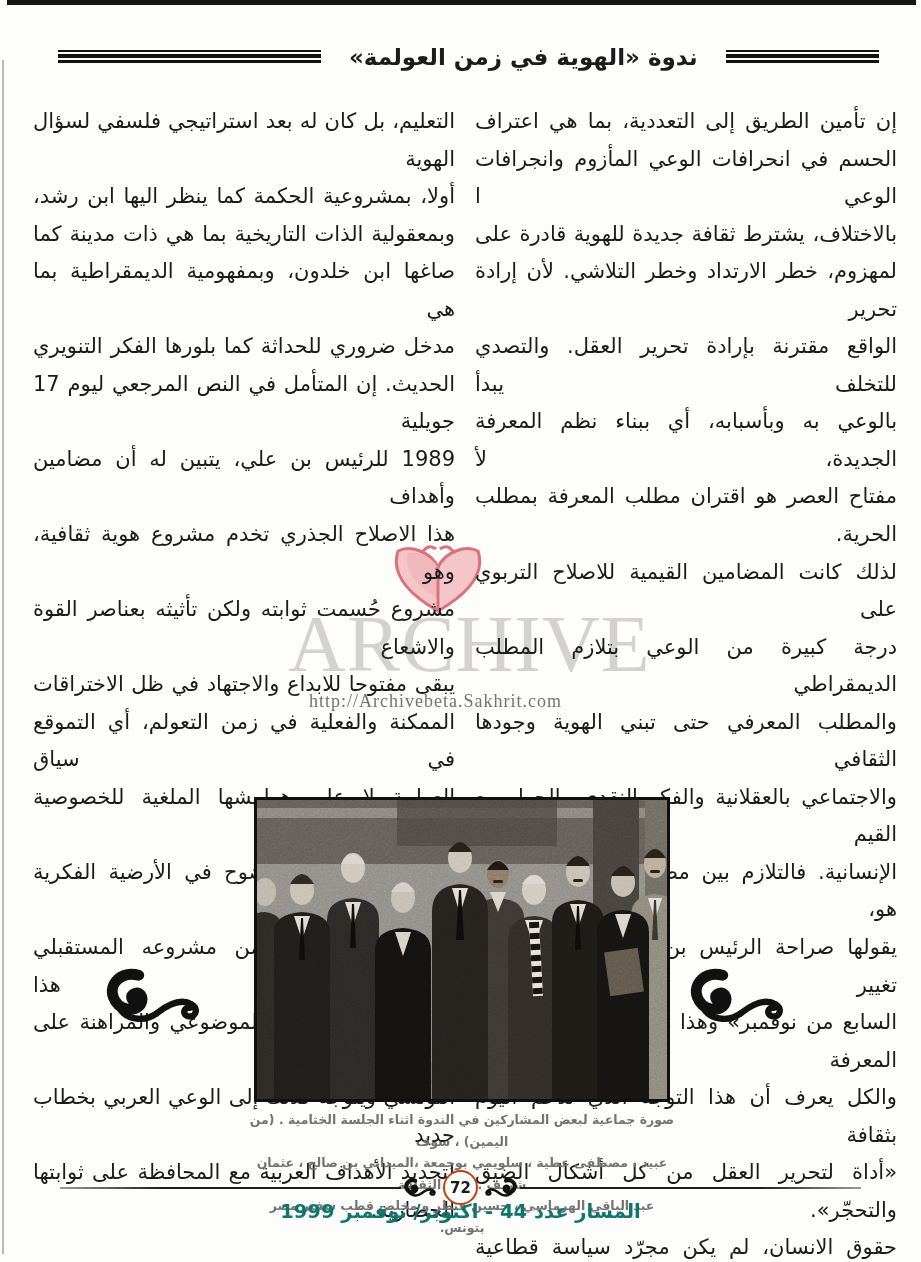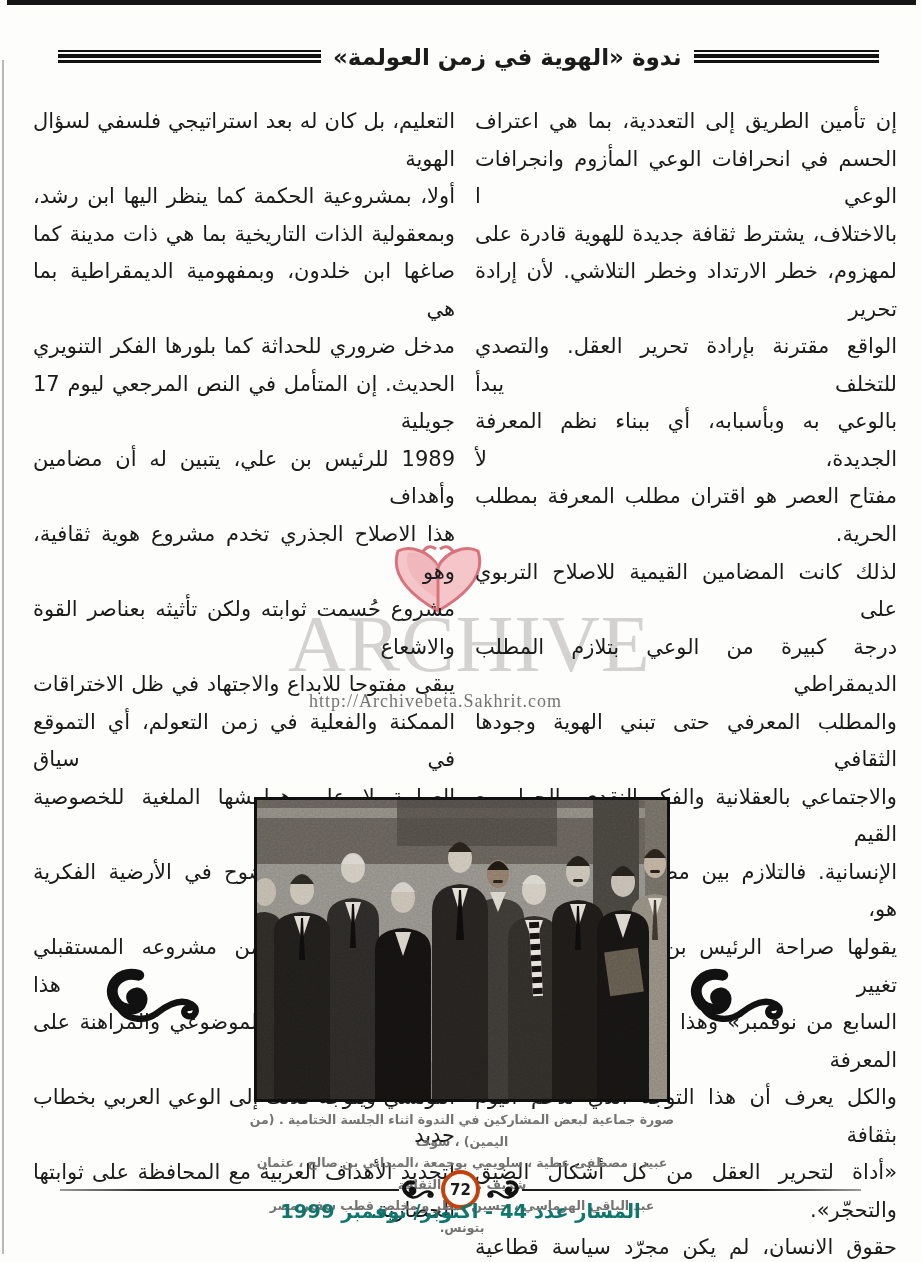--- a/index.html
+++ b/index.html
@@ -2,21 +2,21 @@
 <html lang="ar"><head>
 <meta charset="utf-8">
 <style>
   html,body{margin:0;padding:0;background:#ffffff;}
   .page{position:relative;width:921px;height:1262px;background:#fdfdfc;overflow:hidden;
         font-family:"DejaVu Sans",sans-serif;color:#1b1b1b;}
   .top-edge{position:absolute;top:0;left:7px;right:5px;height:5px;background:#161616;}
   .left-edge{position:absolute;top:60px;bottom:8px;left:2px;width:2px;background:#b9b9b9;}
 
   
-  .hdr{position:absolute;top:40px;left:58px;right:42px;display:flex;align-items:flex-end;}
+  .hdr{position:absolute;top:40px;left:58px;right:42px;display:flex;align-items:flex-end;gap:16px;}
   .hdr-rule{height:13px;margin-bottom:5px;
     background:linear-gradient(#121212 0 2px,transparent 2px 4.5px,#121212 4.5px 8px,transparent 8px 10.5px,#121212 10.5px 13px);}
   .hdr-rule.l{width:263px;}
   .hdr-rule.r{flex:1;}
   .hdr h1{margin:0 12px;font-size:23px;font-weight:bold;white-space:nowrap;direction:rtl;line-height:1.2;transform:translateY(4px);}
 
   
   .columns{position:absolute;top:103px;left:33px;right:24px;display:flex;gap:20px;direction:rtl;z-index:2;}
   .col{width:422px;}
   .col-line{direction:rtl;text-align:justify;text-align-last:justify;font-size:21px;line-height:37.55px;}
@@ -42,21 +42,21 @@
   figcaption{margin-top:7px;direction:rtl;text-align:center;font-weight:bold;
              font-size:12.5px;line-height:21.5px;color:#737373;}
 
   
   .f-row{position:absolute;left:60px;right:60px;top:1170px;display:flex;align-items:center;z-index:2;}
   .f-line{flex:1;height:2px;background:#1d1d1d;}
   .f-line.fade-l{background:linear-gradient(to right,#9a9a9a,#1d1d1d 30%);}
   .f-line.fade-r{background:linear-gradient(to left,#9a9a9a,#1d1d1d 30%);}
   .f-swirl{width:34px;height:20px;margin:0 3px;}
   .mirror{transform:scaleX(-1);}
-  .page-circle{width:31px;height:31px;border:4px solid #c2410c;border-radius:50%;background:#fdfdfc;
+  .page-circle{width:31px;height:31px;border:2px solid #c2410c;border-radius:50%;background:#fdfdfc;
                display:flex;align-items:center;justify-content:center;
                font-size:15px;font-weight:bold;margin:0 2px;direction:ltr;}
   .issue-text{position:absolute;left:0;right:0;top:1200px;text-align:center;direction:rtl;
               font-size:19.5px;font-weight:bold;color:#0f766e;z-index:2;}
 </style>
 </head>
 <body>
 
 <div class="page">
   <div class="top-edge"></div>

